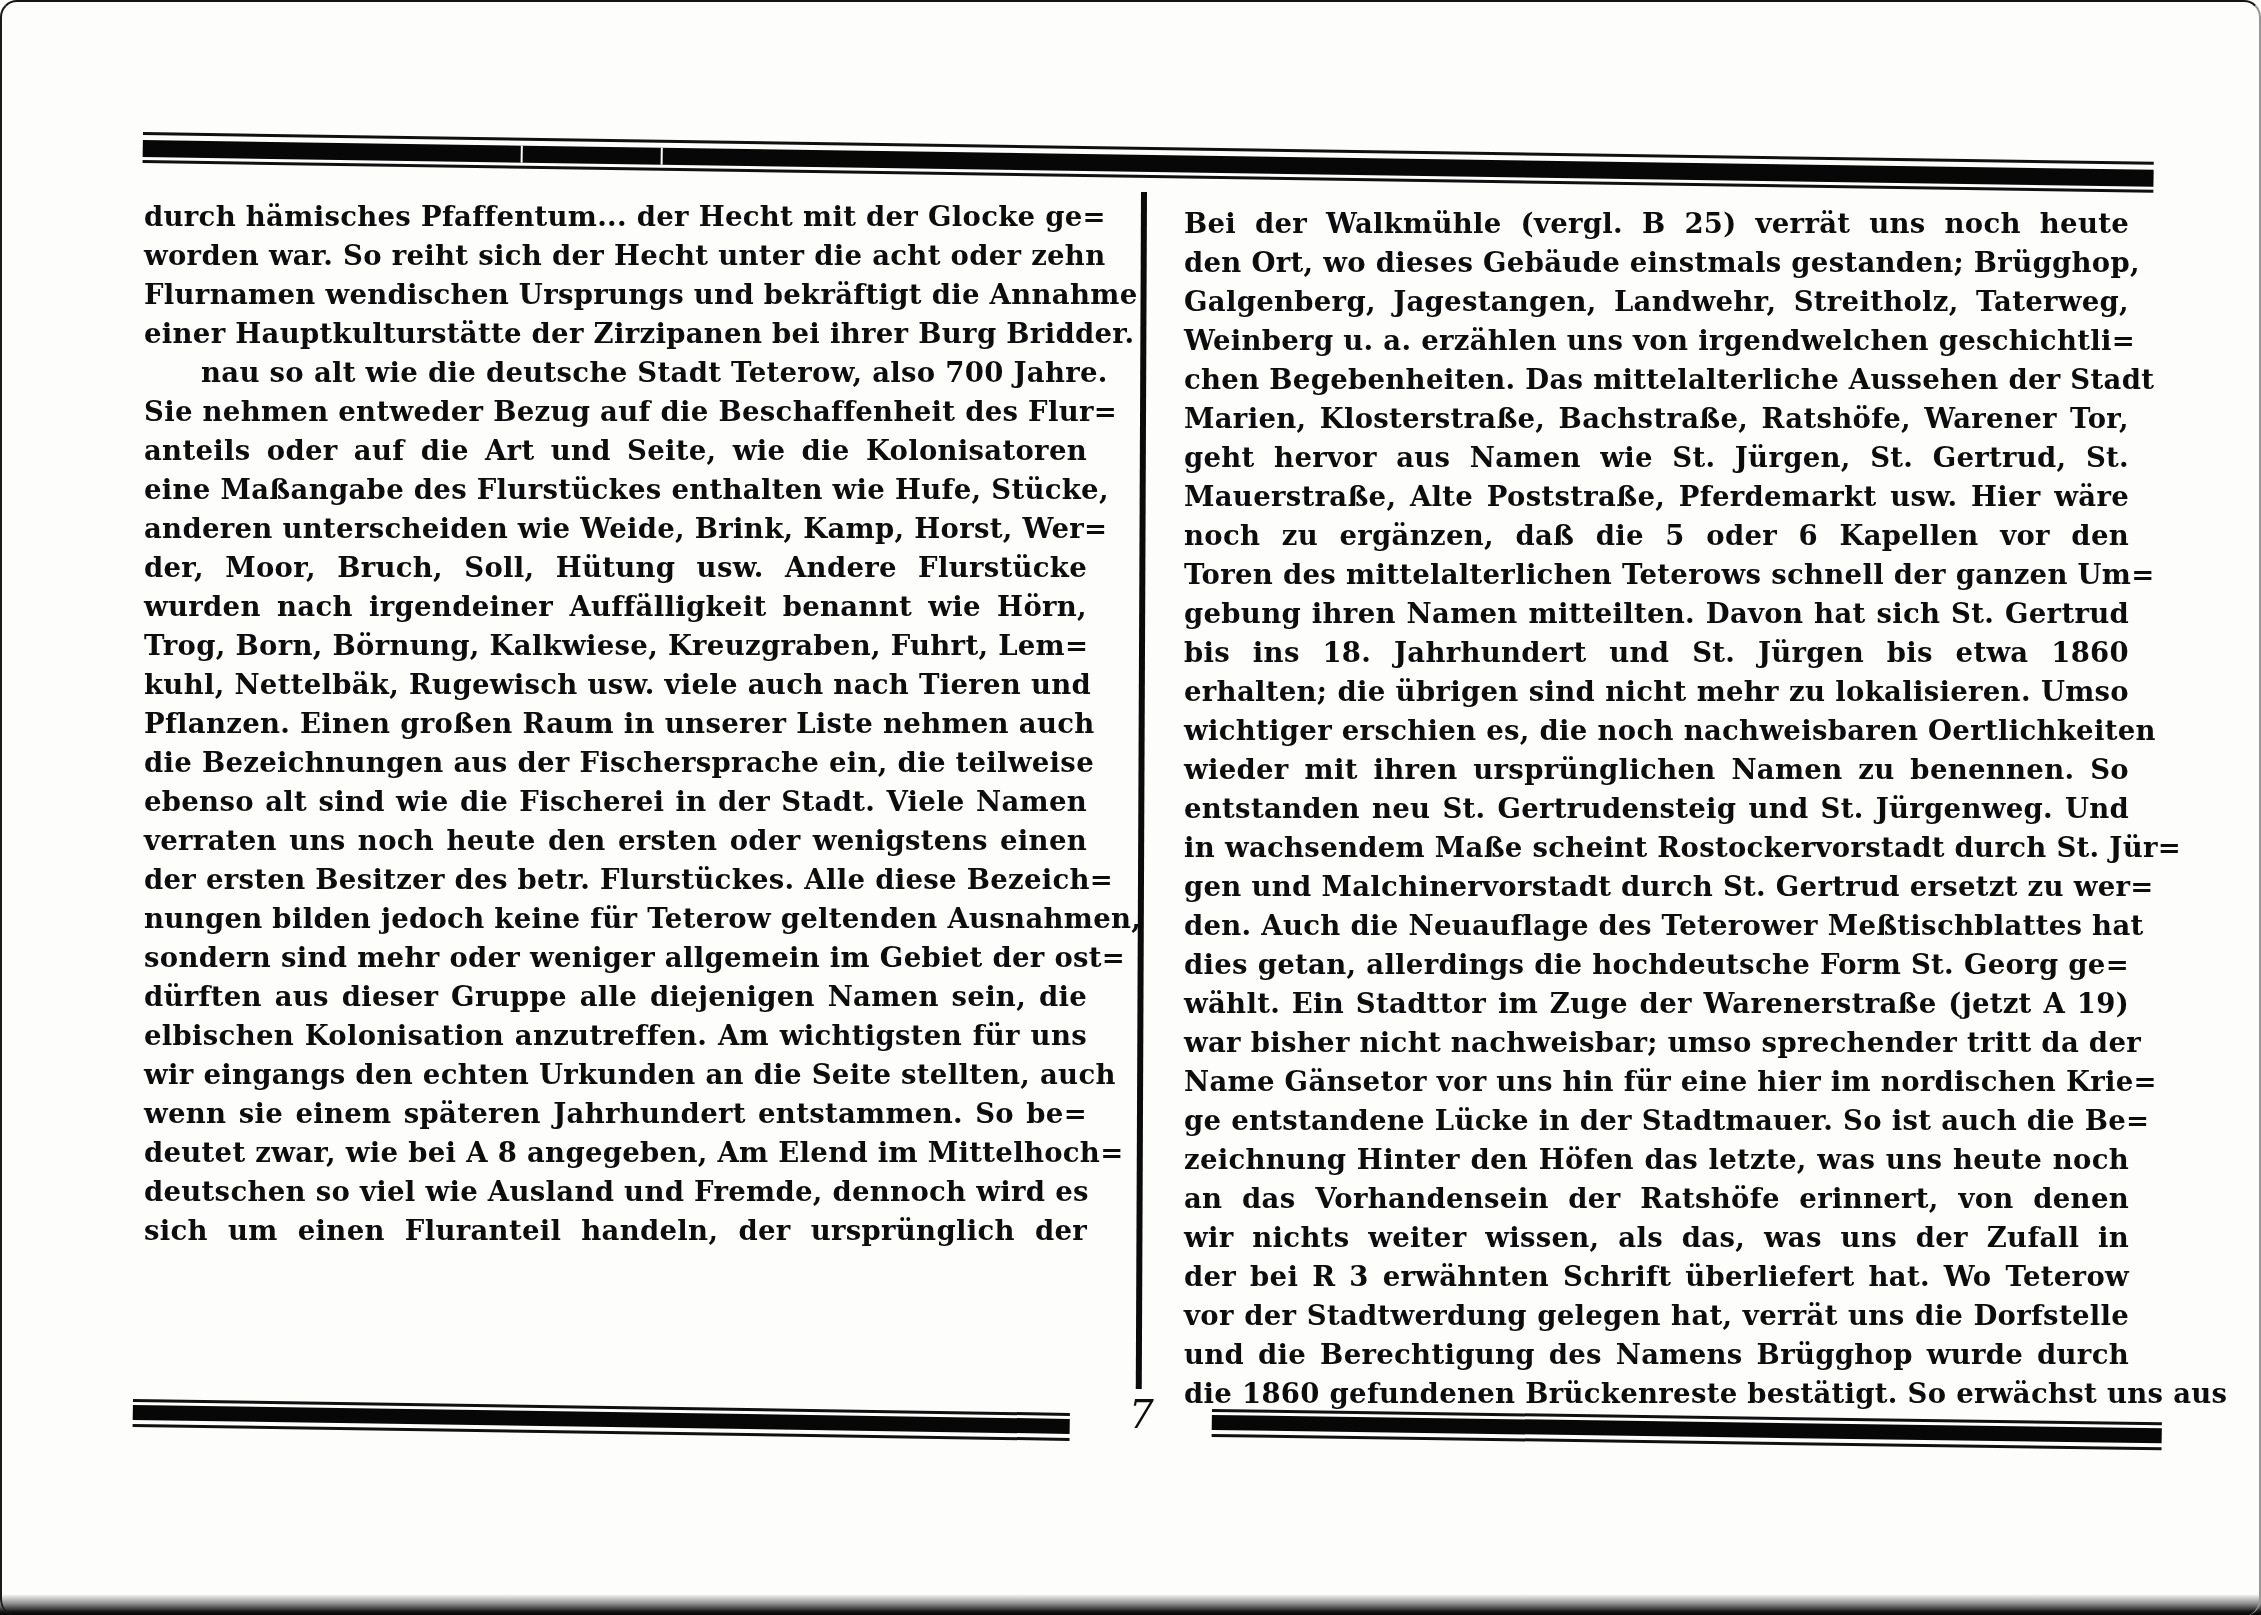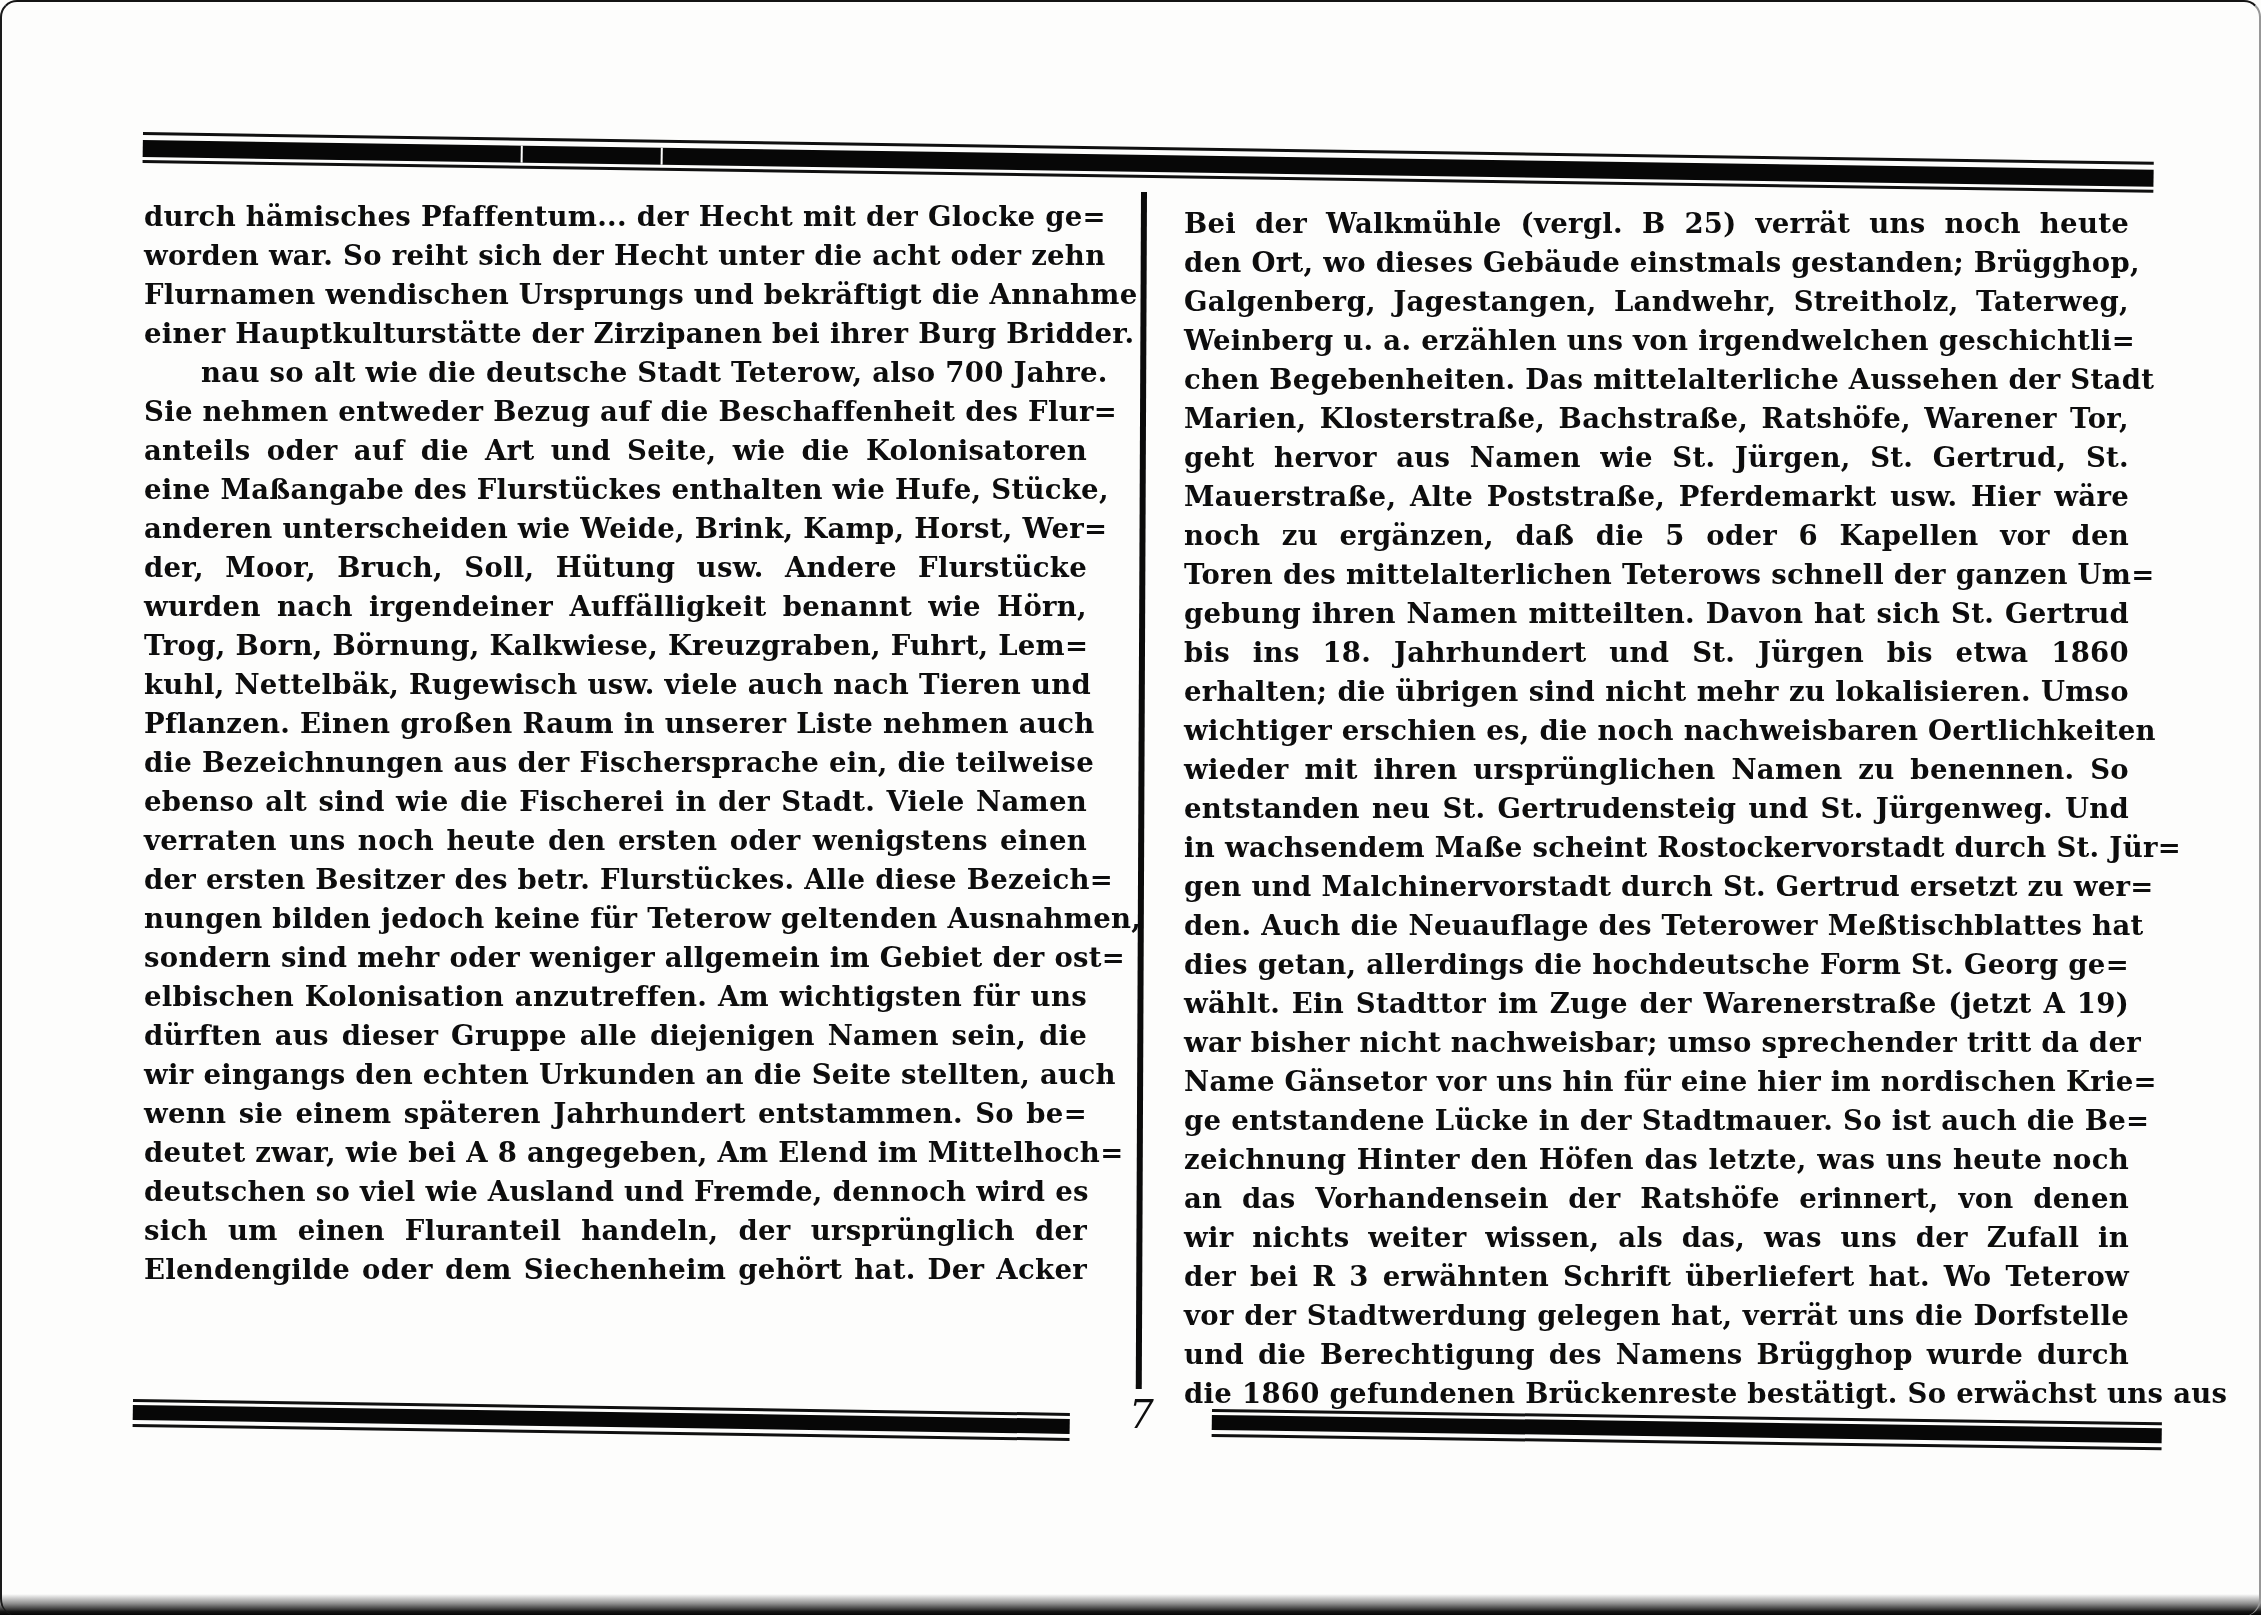--- a/index.html
+++ b/index.html
@@ -89,28 +89,27 @@
       <div class="tl">wurden nach irgendeiner Auffälligkeit benannt wie Hörn,</div>
       <div class="tl">Trog, Born, Börnung, Kalkwiese, Kreuzgraben, Fuhrt, Lem=</div>
       <div class="tl">kuhl, Nettelbäk, Rugewisch usw. viele auch nach Tieren und</div>
       <div class="tl">Pflanzen. Einen großen Raum in unserer Liste nehmen auch</div>
       <div class="tl">die Bezeichnungen aus der Fischersprache ein, die teilweise</div>
       <div class="tl">ebenso alt sind wie die Fischerei in der Stadt. Viele Namen</div>
       <div class="tl">verraten uns noch heute den ersten oder wenigstens einen</div>
       <div class="tl">der ersten Besitzer des betr. Flurstückes. Alle diese Bezeich=</div>
       <div class="tl">nungen bilden jedoch keine für Teterow geltenden Ausnahmen,</div>
       <div class="tl">sondern sind mehr oder weniger allgemein im Gebiet der ost=</div>
+      <div class="tl">dürften aus dieser Gruppe alle diejenigen Namen sein, die</div>
       <div class="tl">elbischen Kolonisation anzutreffen. Am wichtigsten für uns</div>
-      <div class="tl">dürften aus dieser Gruppe alle diejenigen Namen sein, die</div>
       <div class="tl">wir eingangs den echten Urkunden an die Seite stellten, auch</div>
       <div class="tl">wenn sie einem späteren Jahrhundert entstammen. So be=</div>
       <div class="tl">deutet zwar, wie bei A 8 angegeben, Am Elend im Mittelhoch=</div>
       <div class="tl">deutschen so viel wie Ausland und Fremde, dennoch wird es</div>
       <div class="tl">sich um einen Fluranteil handeln, der ursprünglich der</div>
-      <div class="tl">Elendengilde oder dem Siechenheim gehört hat. Der Acker</div>
     </div>
 
   <div class="divider"></div>
 
   <div class="col col-right">
       <div class="tl">Bei der Walkmühle (vergl. B 25) verrät uns noch heute</div>
       <div class="tl">den Ort, wo dieses Gebäude einstmals gestanden; Brügghop,</div>
       <div class="tl">Galgenberg, Jagestangen, Landwehr, Streitholz, Taterweg,</div>
       <div class="tl">Weinberg u. a. erzählen uns von irgendwelchen geschichtli=</div>
       <div class="tl">chen Begebenheiten. Das mittelalterliche Aussehen der Stadt</div>

